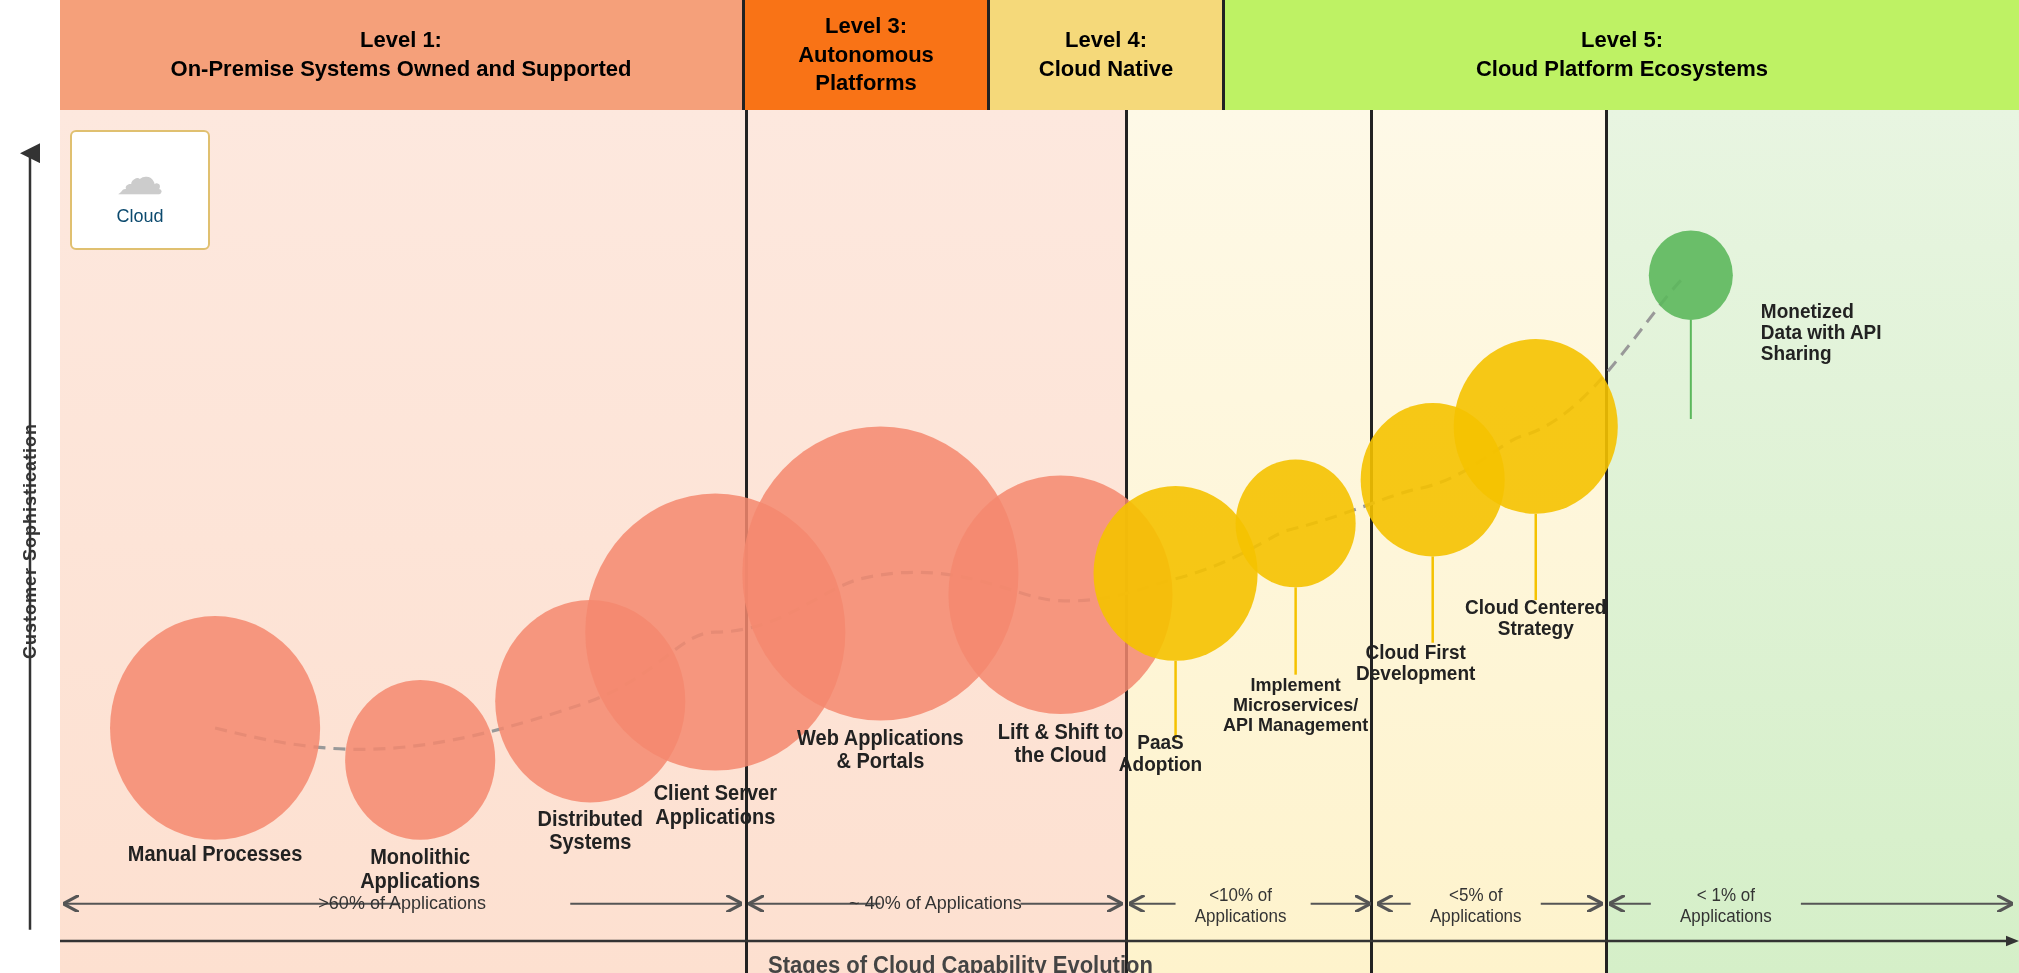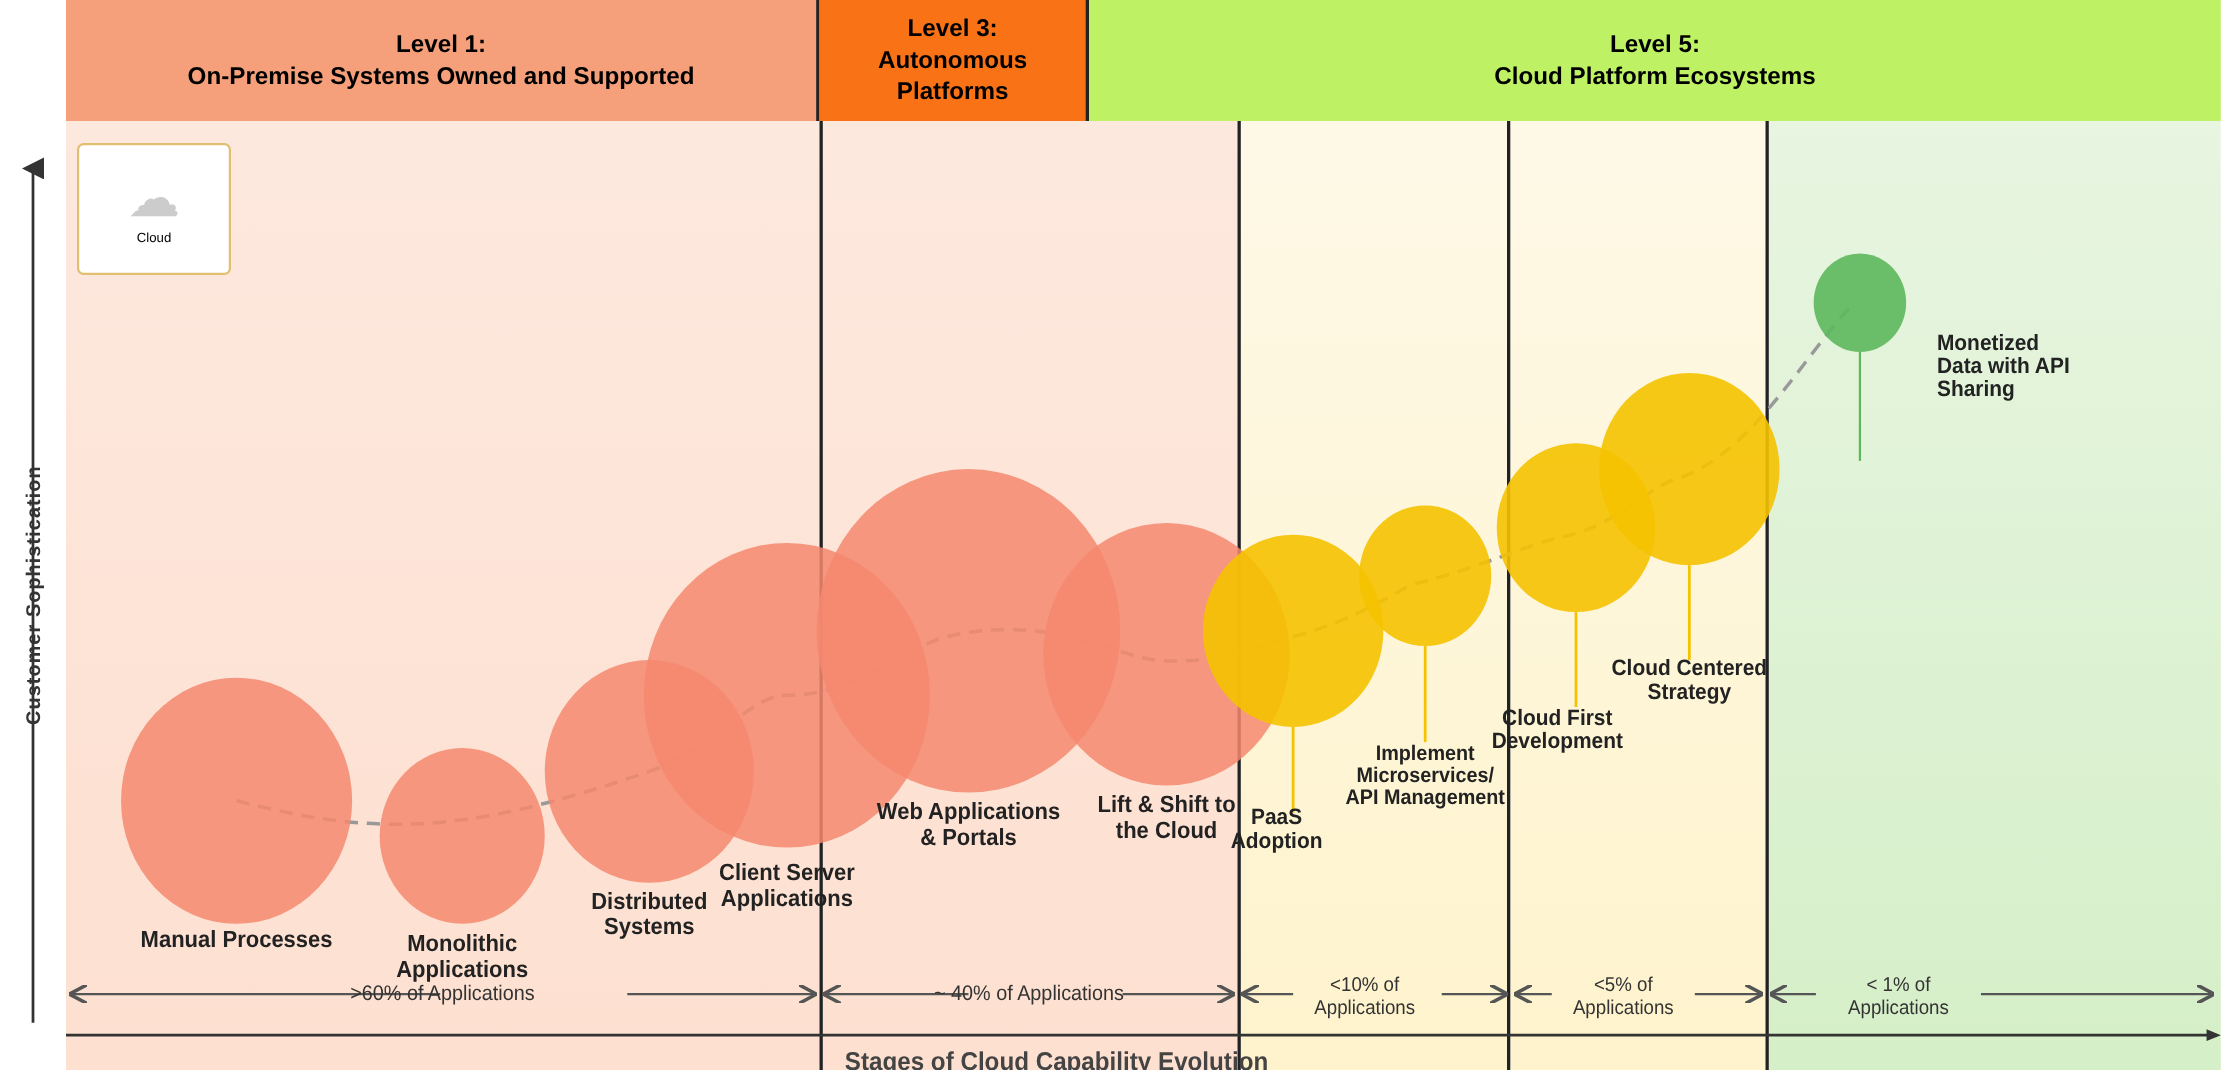--- a/index.html
+++ b/index.html
@@ -134,37 +134,40 @@
       z-index: 10;
     }
 
     .cloud-icon {
       font-size: 48px;
       color: #ccc;
       line-height: 1;
     }
 
     .cloud-label {
-      font-size: 12px;
-      color: #000000;
+      font-size: 18px;
+      color: #0c4a6e;
       margin-top: 4px;
       font-weight: 500;
     }
   </style>
 </head>
 <body>
 
 <div class="main-container">
 
   <div class="levels-header">
     <div class="level-block level-1">
       <span>Level 1:<br>On-Premise Systems Owned and Supported</span>
     </div>
     <div class="level-block level-3">
       <span>Level 3:<br>Autonomous Platforms</span>
+    </div>
+    <div class="level-block level-4">
+      <span>Level 4:<br>Cloud Native</span>
     </div>
     <div class="level-block level-5">
       <span>Level 5:<br>Cloud Platform Ecosystems</span>
     </div>
   </div>
 
   <div style="display:flex; flex:1; position:relative;">
 
     <div style="width:60px; display:flex; align-items:center; justify-content:center; position:relative; flex-shrink:0;">
 

